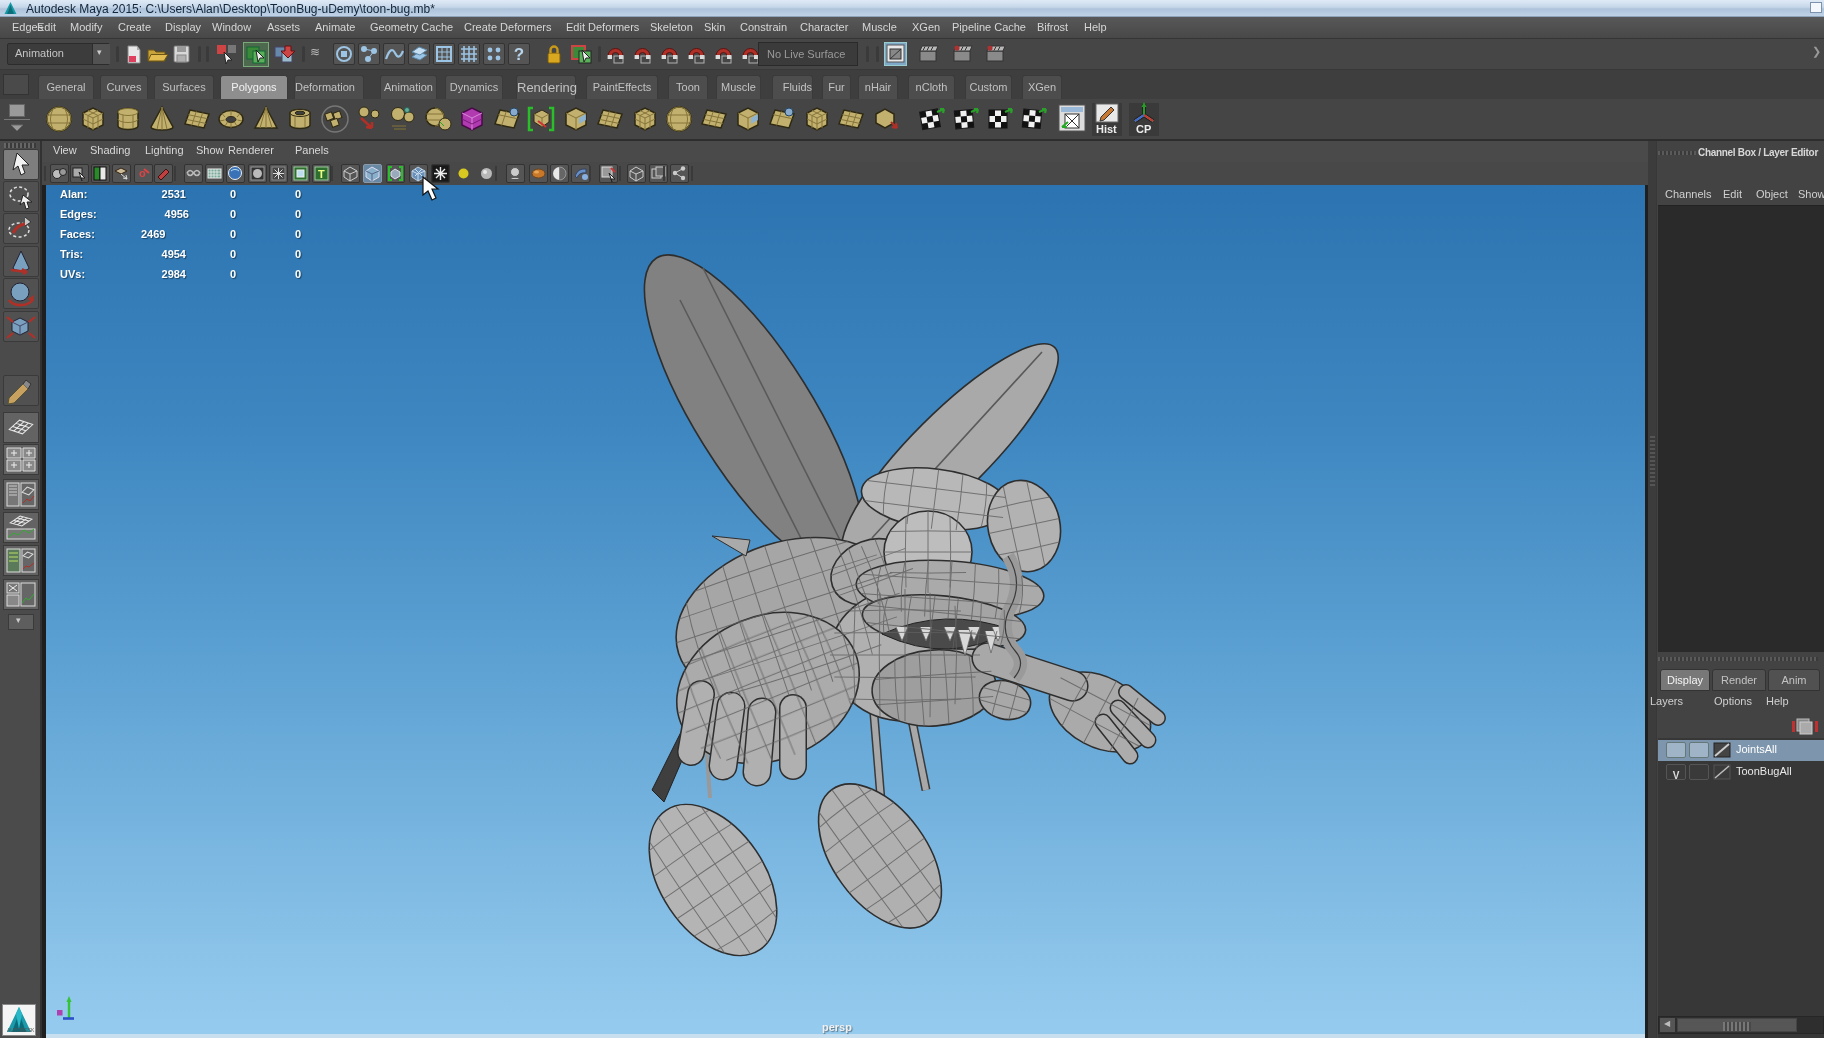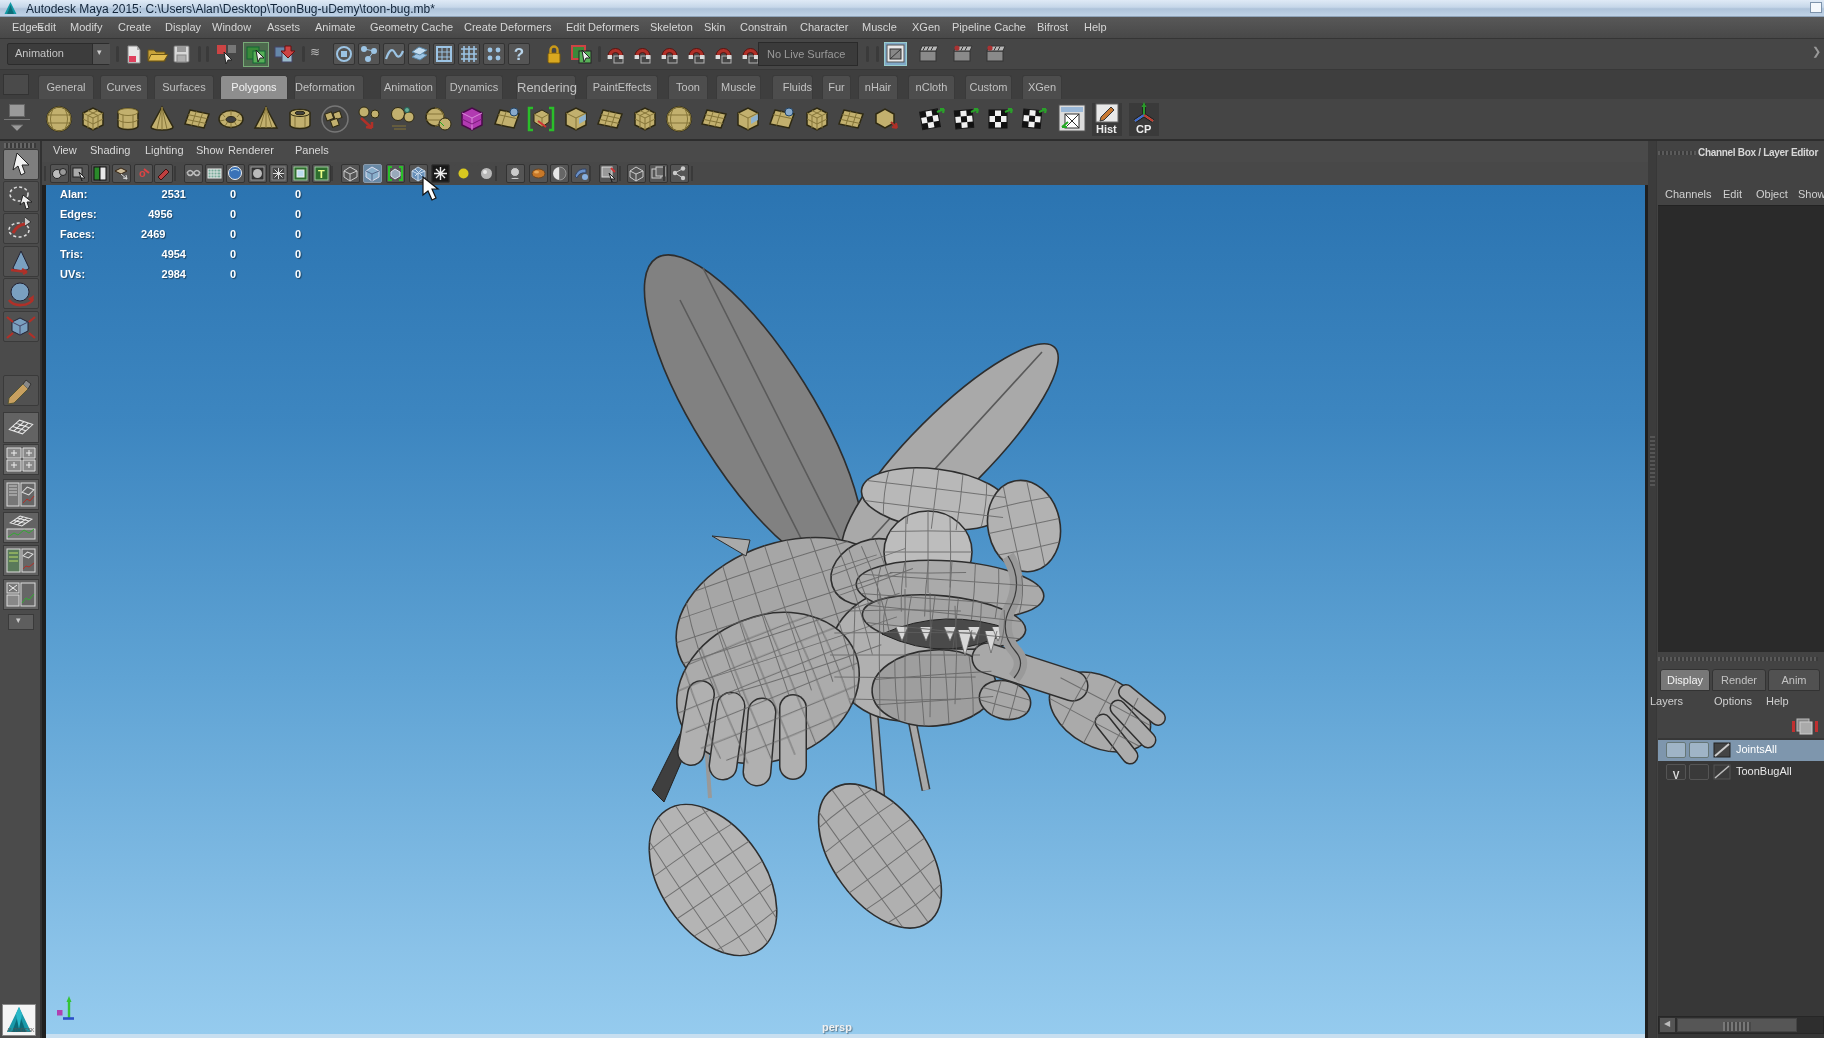--- a/index.html
+++ b/index.html
@@ -730,21 +730,21 @@
       <path transform="translate(959 515) rotate(15)" d="M-8.7 -17.9 Q-9.2 0 -8.7 17.9 M8.7 -17.9 Q9.2 0 8.7 17.9 M-24.5 -6.3 Q0 -6.7 24.5 -6.3 M-24.5 6.3 Q0 6.7 24.5 6.3 "></path>
       <path transform="translate(667 695) rotate(56)" d="M-60.0 -36.4 Q-63.6 0 -60.0 36.4 M-36.0 -47.0 Q-38.2 0 -36.0 47.0 M-12.0 -51.5 Q-12.7 0 -12.0 51.5 M12.0 -51.5 Q12.7 0 12.0 51.5 M36.0 -47.0 Q38.2 0 36.0 47.0 M60.0 -36.4 Q63.6 0 60.0 36.4 M-67.2 -31.2 Q0 -33.1 67.2 -31.2 M-82.3 -10.4 Q0 -11.0 82.3 -10.4 M-82.3 10.4 Q0 11.0 82.3 10.4 M-67.2 31.2 Q0 33.1 67.2 31.2 "></path>
       <path transform="translate(834 671) rotate(54)" d="M-58.6 -32.9 Q-62.1 0 -58.6 32.9 M-35.1 -42.5 Q-37.3 0 -35.1 42.5 M-11.7 -46.5 Q-12.4 0 -11.7 46.5 M11.7 -46.5 Q12.4 0 11.7 46.5 M35.1 -42.5 Q37.3 0 35.1 42.5 M58.6 -32.9 Q62.1 0 58.6 32.9 M-71.0 -23.5 Q0 -24.9 71.0 -23.5 M-82.0 0.0 Q0 0.0 82.0 0.0 M-71.0 23.5 Q0 24.9 71.0 23.5 "></path>
     </g>
   </svg><div class="abs" style="left:46px;top:185px;width:600px;height:120px;font-size:11px;font-weight:bold;color:#fff;text-shadow:1px 1px 1px rgba(0,0,0,0.45)">
     <span class="tx" style="left:14px;top:3px">Alan:</span>
     <span class="tx" style="left:95px;top:3px;width:45px;text-align:right">2531</span>
     <span class="tx" style="left:160px;top:3px;width:30px;text-align:right">0</span>
     <span class="tx" style="left:225px;top:3px;width:30px;text-align:right">0</span>
     <span class="tx" style="left:14px;top:23px">Edges:</span>
-    <span class="tx" style="left:92px;top:23px;width:45px;text-align:center">4956</span>
+    <span class="tx" style="left:98px;top:23px;width:45px;text-align:right">4956</span>
     <span class="tx" style="left:160px;top:23px;width:30px;text-align:right">0</span>
     <span class="tx" style="left:225px;top:23px;width:30px;text-align:right">0</span>
     <span class="tx" style="left:14px;top:43px">Faces:</span>
     <span class="tx" style="left:95px;top:43px;width:45px;">2469</span>
     <span class="tx" style="left:160px;top:43px;width:30px;text-align:right">0</span>
     <span class="tx" style="left:225px;top:43px;width:30px;text-align:right">0</span>
     <span class="tx" style="left:14px;top:63px">Tris:</span>
     <span class="tx" style="left:95px;top:63px;width:45px;text-align:right">4954</span>
     <span class="tx" style="left:160px;top:63px;width:30px;text-align:right">0</span>
     <span class="tx" style="left:225px;top:63px;width:30px;text-align:right">0</span>

